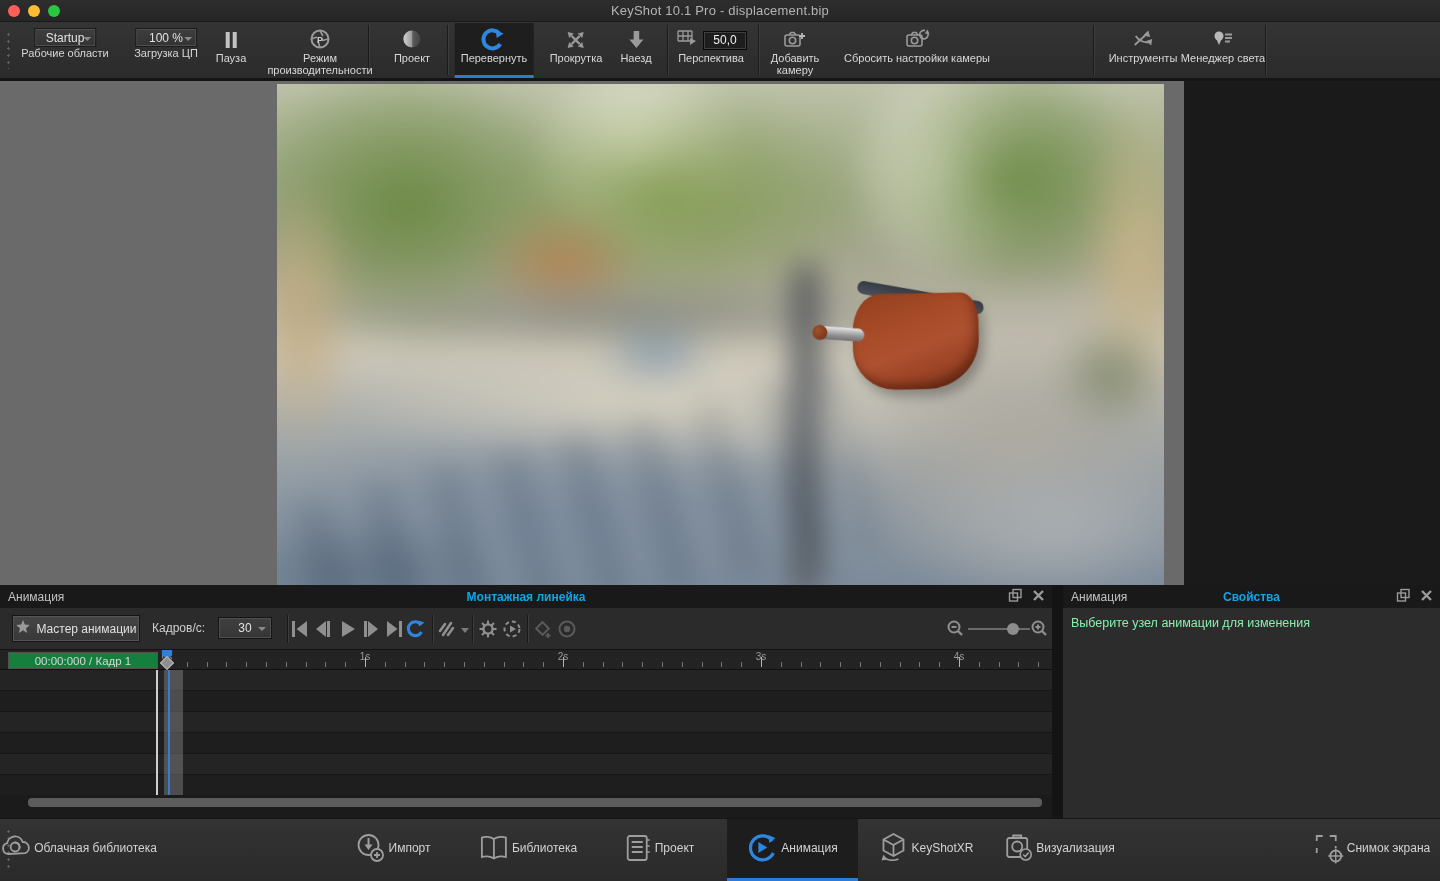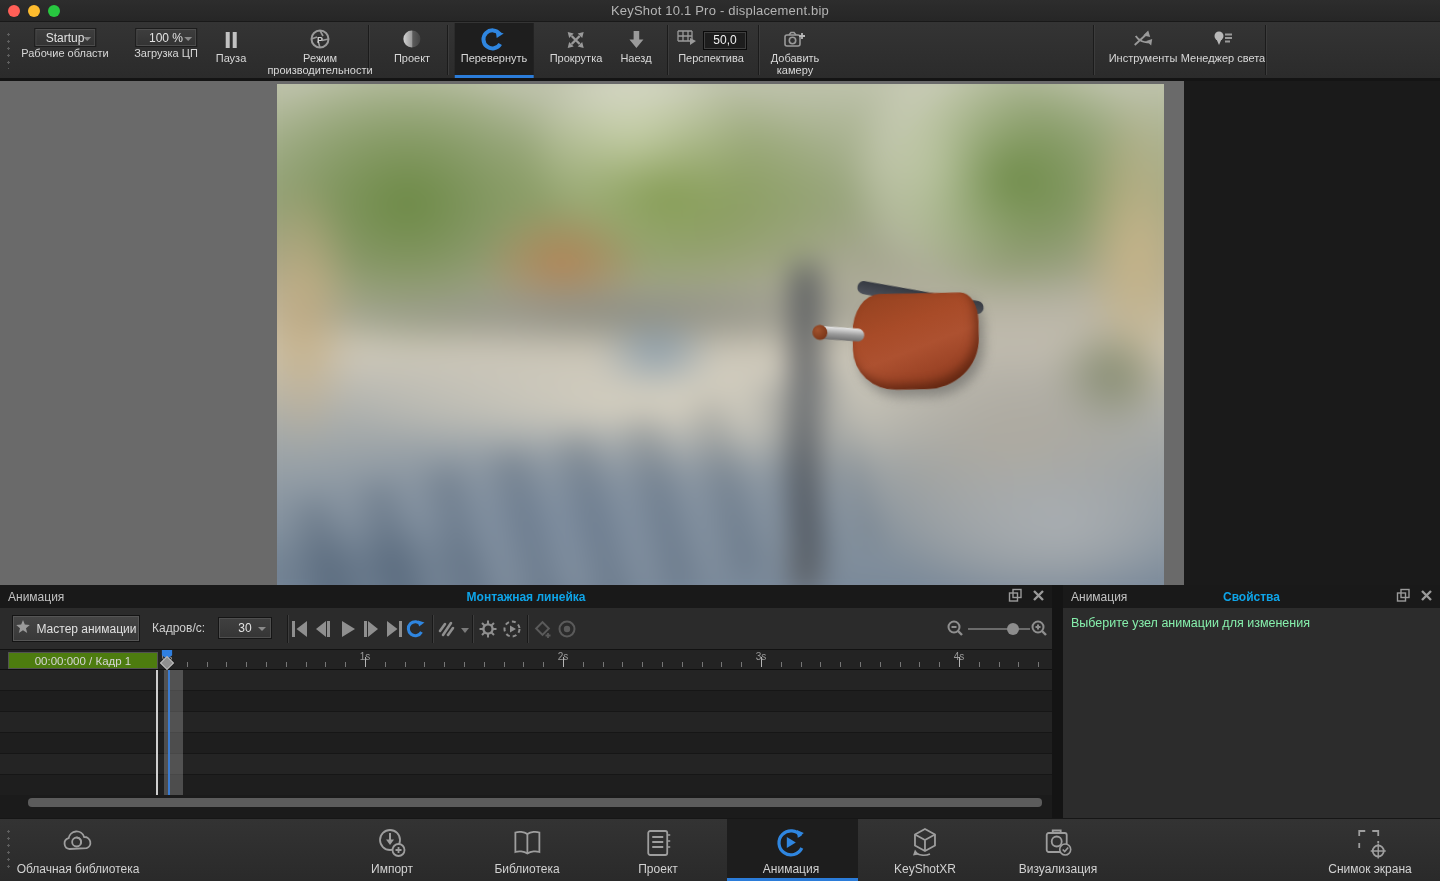--- a/index.html
+++ b/index.html
@@ -80,21 +80,21 @@
   .fps-combo { position:absolute; left:218px; top:9px; width:54px; height:22px;
     background:linear-gradient(#404040,#353535); border:1px solid #151515; box-shadow:0 0 0 1px #4f4f4f inset;
     color:#e2e2e2; font-size:12px; display:flex; align-items:center; justify-content:center; }
   .fps-combo .caret { position:absolute; right:5px; top:9px; width:0; height:0;
     border-left:4px solid transparent; border-right:4px solid transparent; border-top:4px solid #8a8a8a; }
   .c-sep { position:absolute; top:7px; height:28px; width:1px; background:#191919; box-shadow:1px 0 0 #3d3d3d; }
   .t-btn { position:absolute; top:10px; width:22px; height:22px; display:flex; align-items:center; justify-content:center; }
 
   .tl-ruler { position:absolute; left:0; top:65px; width:1052px; height:20px; background:#232323;
     border-bottom:1px solid #101010; }
-  .time-box { position:absolute; left:8px; top:2px; width:150px; height:17px; background:#4d7c0f;
+  .time-box { position:absolute; left:8px; top:2px; width:150px; height:17px; background:#15803d;
     border:1px solid #525252; color:#d6d6d6; font-size:11.5px; display:flex; align-items:center; justify-content:center; }
   .ticks-minor { position:absolute; left:167px; right:3px; bottom:2px; height:5px;
     background:repeating-linear-gradient(90deg,#767676 0 1px,transparent 1px 19.8px); }
   .ticks-major { position:absolute; left:167px; right:3px; bottom:2px; height:10px;
     background:repeating-linear-gradient(90deg,#b5b5b5 0 1px,transparent 1px 198px); }
   .ruler-num { position:absolute; top:1px; transform:translateX(-50%); font-size:10px; color:#9b9b9b; }
   .ph-flag { position:absolute; left:167px; top:0; width:11px; height:9px; transform:translateX(-50%);
     background:#2f7fe0; clip-path:polygon(0 0,100% 0,100% 55%,50% 100%,0 55%); }
   .ph-diamond { position:absolute; left:167px; top:8px; width:10px; height:10px; transform:translateX(-50%) rotate(45deg);
     background:#8f8f8f; border:1px solid #bdbdbd; }
@@ -108,21 +108,21 @@
   .tl-scroll { position:absolute; left:0; top:210px; width:1052px; height:23px; background:#1b1b1b; }
   .tl-thumb { position:absolute; left:28px; top:3px; width:1014px; height:9px; background:#5c5c5c; border-radius:4px; }
 
   .pr-body { position:absolute; left:0; top:23px; right:0; bottom:0; background:#2c2c2c; }
   .pr-msg { position:absolute; left:8px; top:8px; font-size:12.5px; color:#86efac; }
 
   
   .dock { position:absolute; left:0; top:818px; width:1440px; height:63px;
     background:linear-gradient(#333,#2a2a2a); border-top:1px solid #161616; }
   .dock-item { position:absolute; top:0; height:62px; transform:translateX(-50%);
-    display:flex; flex-direction:column; align-items:center; justify-content:flex-end;
+    display:flex; flex-direction:row; align-items:center; justify-content:flex-end;
     padding-bottom:5px; gap:1px; }
   .dock-item .d-icon { height:36px; display:flex; align-items:center; justify-content:center; }
   .dock-item .d-label { font-size:12px; color:#d2d2d2; white-space:nowrap; }
   .dock-active-bg { position:absolute; left:727px; top:0; width:131px; height:62px;
     background:#1d1d1d; border-bottom:3px solid #2b7cd9; }
 </style>
 </head>
 <body>
 
 <div id="app">
@@ -259,20 +259,34 @@
           <rect x="3" y="7" width="15" height="11" rx="2"></rect>
               <circle cx="10.5" cy="12.5" r="3.2"></circle>
           <path d="M7 7 L9 4.5 H12 L14 7"></path>
             </g>
           <path d="M20 5 v6 M17 8 h6" stroke="#b8b8b8" stroke-width="1.8"></path>
           </svg>
       </div>
       <div class="tb-label wrap2">Добавить камеру</div>
     </div>
 
+    <div class="tb-item" style="left:917px">
+      <div class="tb-icon">
+        <svg width="26" height="24">
+            <g stroke="#9a9a9a" stroke-width="1.6" fill="none">
+          <rect x="3" y="7" width="15" height="11" rx="2"></rect>
+              <circle cx="10.5" cy="12.5" r="3.2"></circle>
+          <path d="M7 7 L9 4.5 H12 L14 7"></path>
+          <path d="M24 6 a4.2 4.2 0 1 1 -3 -3.4"></path>
+            </g>
+          <polygon points="23.6,1.5 25.5,6.2 20.8,5.5" fill="#9a9a9a"></polygon>
+          </svg>
+      </div>
+      <div class="tb-label">Сбросить настройки камеры</div>
+    </div>
 
 
     <div class="tb-sep" style="left:1093px"></div>
 
     <div class="tb-item" style="left:1143px">
       <div class="tb-icon">
         <svg width="26" height="24">
             <g stroke="#9a9a9a" stroke-width="1.8" fill="none">
           <path d="M5 17 L17 6"></path>
               <path d="M6 8 C9 13 15 15 20 14"></path>

